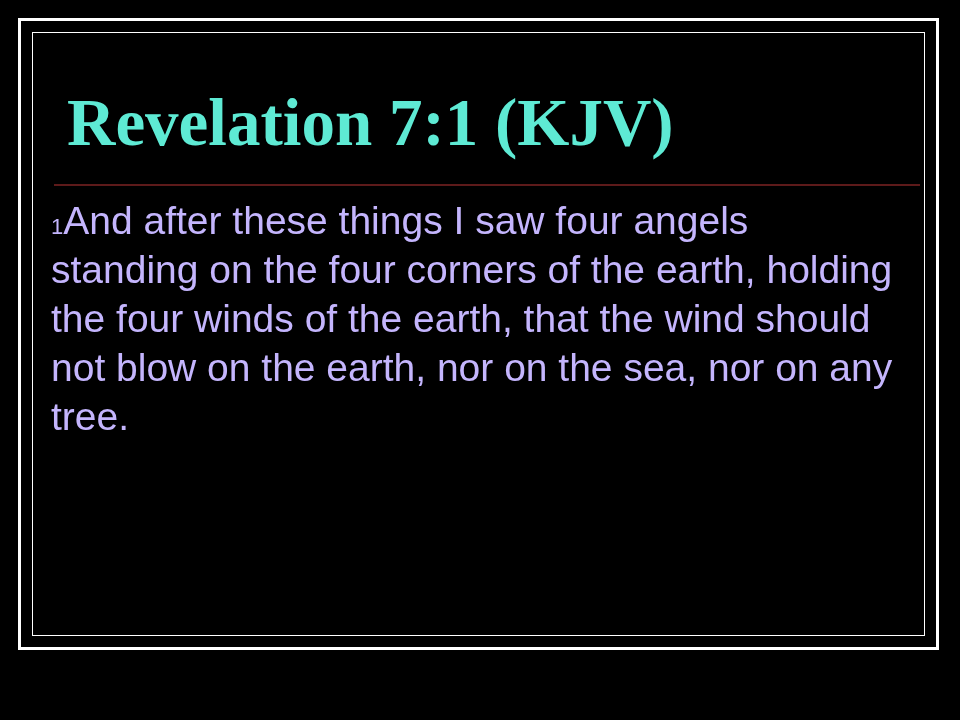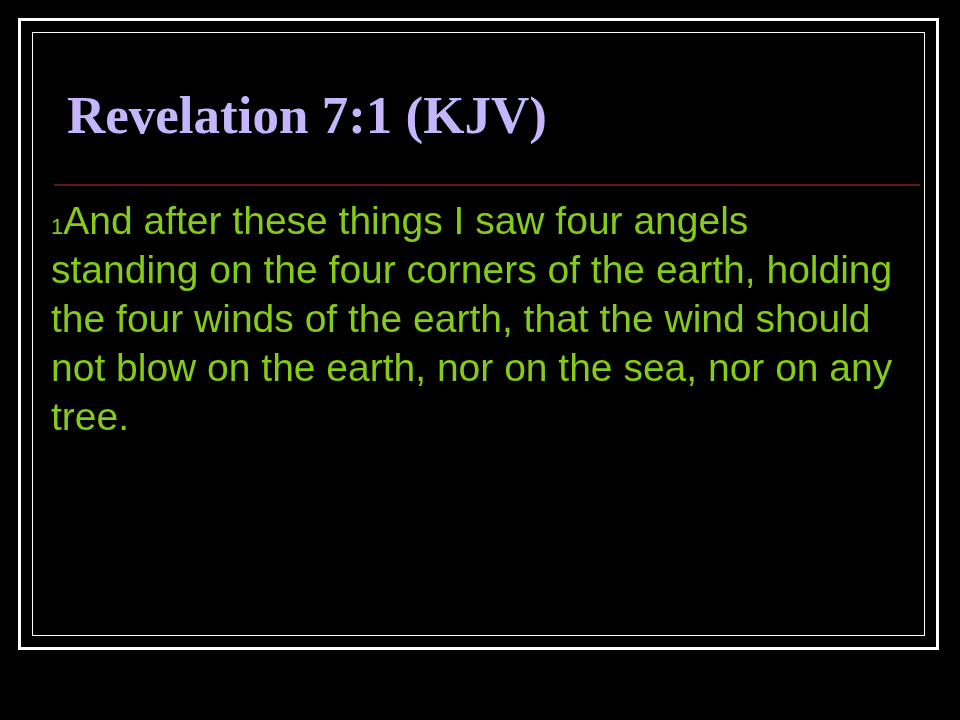--- a/index.html
+++ b/index.html
@@ -50,44 +50,44 @@
     left: 0;
     top: 0;
     right: 0;
     bottom: 0;
   }
 
   .title {
     position: absolute;
     left: 46px;
     top: 68px;
-    color: #c4b5fd;
+    color: #5eead4;
     font-family: "Liberation Serif", "DejaVu Serif", serif;
     font-weight: bold;
-    font-size: 53px;
+    font-size: 67px;
     line-height: 1.0;
     letter-spacing: 0px;
     white-space: nowrap;
   }
 
   .title-rule {
     position: absolute;
     left: 33px;
     top: 163px;
     width: 866px;
     height: 2px;
     background: #5d1a1a;
   }
 
   .body-text {
     position: absolute;
     left: 30px;
     top: 175px;
     width: 855px;
-    color: #84cc16;
+    color: #c4b5fd;
     font-family: "Liberation Sans", sans-serif;
     font-size: 39px;
     line-height: 49px;
     font-weight: normal;
     text-align: left;
   }
 
   .verse-num {
     font-size: 22px;
     vertical-align: baseline;

